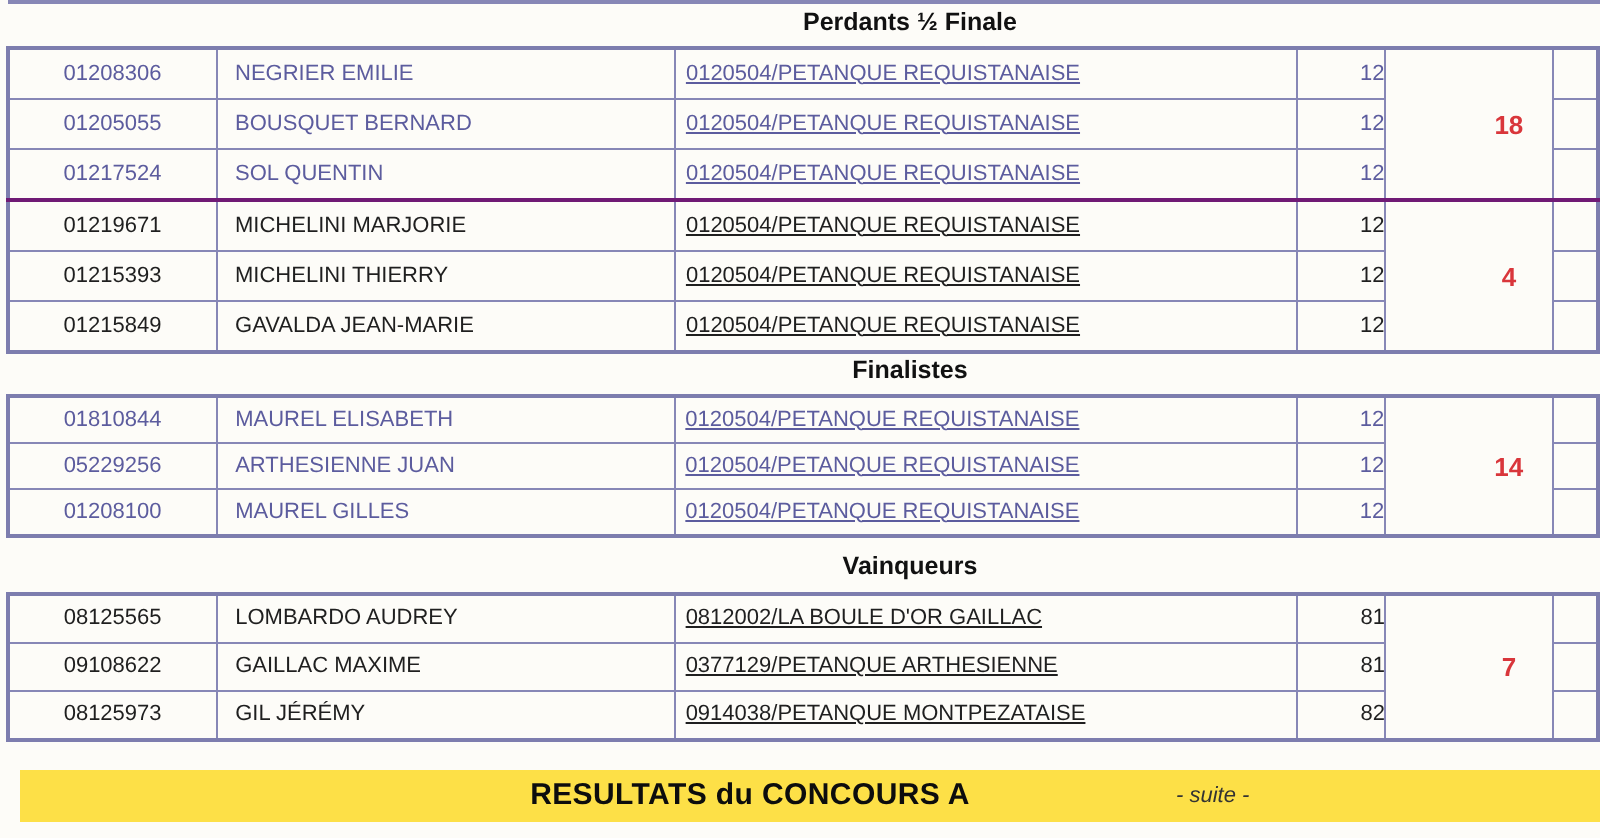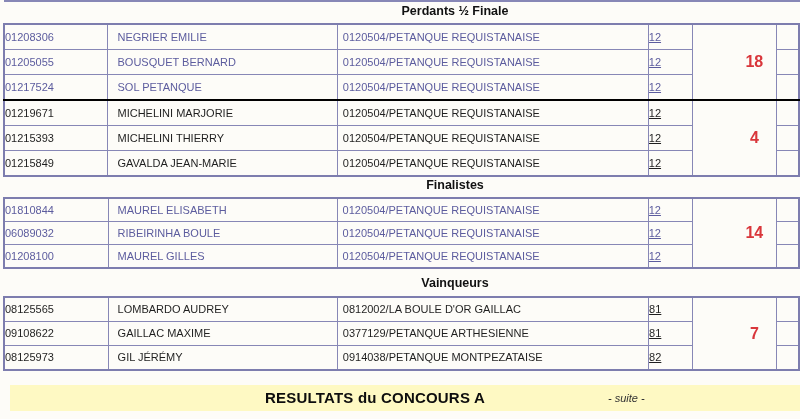--- a/index.html
+++ b/index.html
@@ -28,39 +28,39 @@
     border:1px solid #8787b6; padding:0; overflow:hidden; white-space:nowrap;
     font-size:11px; line-height:1;
   }
   .t1 td { height:24px; }
   .t2 td { height:22px; }
   .t3 td { height:23px; }
 
   .row-blue td { color:#5c5c9e; }
   .row-black td { color:#1f1f1f; }
 
-  .c-lic  { text-align:left; }
+  .c-lic  { text-align:center; }
   .c-name { padding-left:9px; }
-  .c-club { padding-left:5px; }
-  .c-dept { text-align:left;text-decoration:underline; }
-  .c-score { text-align:center; font-weight:bold; font-size:16px; color:#d9363b !important;padding-left:40px; }
+  .c-club { padding-left:5px;text-decoration:underline; }
+  .c-dept { text-align:right; }
+  .c-score { text-align:center; font-weight:bold; font-size:13px; color:#d9363b !important;padding-left:40px; }
   .c-cut { border-right:none; }
-  .group-start td { border-top:2px solid #000000; }
+  .group-start td { border-top:2px solid #701a75; }
 
   .banner {
     position:absolute; left:10px; top:385px; width:790px; height:26px;
-    background:#fef9c3;
+    background:#fde047;
   }
   .banner-title {
     position:absolute; left:0; top:0; width:730px; height:26px; line-height:26px;
     text-align:center; font-weight:bold; font-size:15px; color:#0d0d0d; letter-spacing:0.2px;
   }
   .banner-suite {
     position:absolute; left:578px; top:0; height:26px; line-height:26px;
-    font-style:italic; font-size:11px; color:#333;margin-left:20px;
+    font-style:italic; font-size:11px; color:#333;
   }
 </style>
 </head>
 <body>
 
 <div class="topline"></div>
 
 <div class="sec-header" id="hdr-1">Perdants ½ Finale</div>
 
 <div class="tblwrap" id="tbl-1">
@@ -84,21 +84,21 @@
     </tr>
     <tr class="row-blue">
       <td class="c-lic">01205055</td>
       <td class="c-name">BOUSQUET BERNARD</td>
       <td class="c-club">0120504/PETANQUE REQUISTANAISE</td>
       <td class="c-dept">12</td>
       <td class="c-cut"></td>
     </tr>
     <tr class="row-blue">
       <td class="c-lic">01217524</td>
-      <td class="c-name">SOL PETANQUE</td>
+      <td class="c-name">SOL QUENTIN</td>
       <td class="c-club">0120504/PETANQUE REQUISTANAISE</td>
       <td class="c-dept">12</td>
       <td class="c-cut"></td>
     </tr>
     <tr class="row-black group-start">
       <td class="c-lic">01219671</td>
       <td class="c-name">MICHELINI MARJORIE</td>
       <td class="c-club">0120504/PETANQUE REQUISTANAISE</td>
       <td class="c-dept">12</td>
       <td class="c-score" rowspan="3">4</td>
@@ -137,22 +137,22 @@
     <tbody>
         <tr class="row-blue">
       <td class="c-lic">01810844</td>
       <td class="c-name">MAUREL ELISABETH</td>
       <td class="c-club">0120504/PETANQUE REQUISTANAISE</td>
       <td class="c-dept">12</td>
       <td class="c-score" rowspan="3">14</td>
       <td class="c-cut"></td>
     </tr>
     <tr class="row-blue">
-      <td class="c-lic">06089032</td>
-      <td class="c-name">RIBEIRINHA BOULE</td>
+      <td class="c-lic">05229256</td>
+      <td class="c-name">ARTHESIENNE JUAN</td>
       <td class="c-club">0120504/PETANQUE REQUISTANAISE</td>
       <td class="c-dept">12</td>
       <td class="c-cut"></td>
     </tr>
     <tr class="row-blue">
       <td class="c-lic">01208100</td>
       <td class="c-name">MAUREL GILLES</td>
       <td class="c-club">0120504/PETANQUE REQUISTANAISE</td>
       <td class="c-dept">12</td>
       <td class="c-cut"></td>

